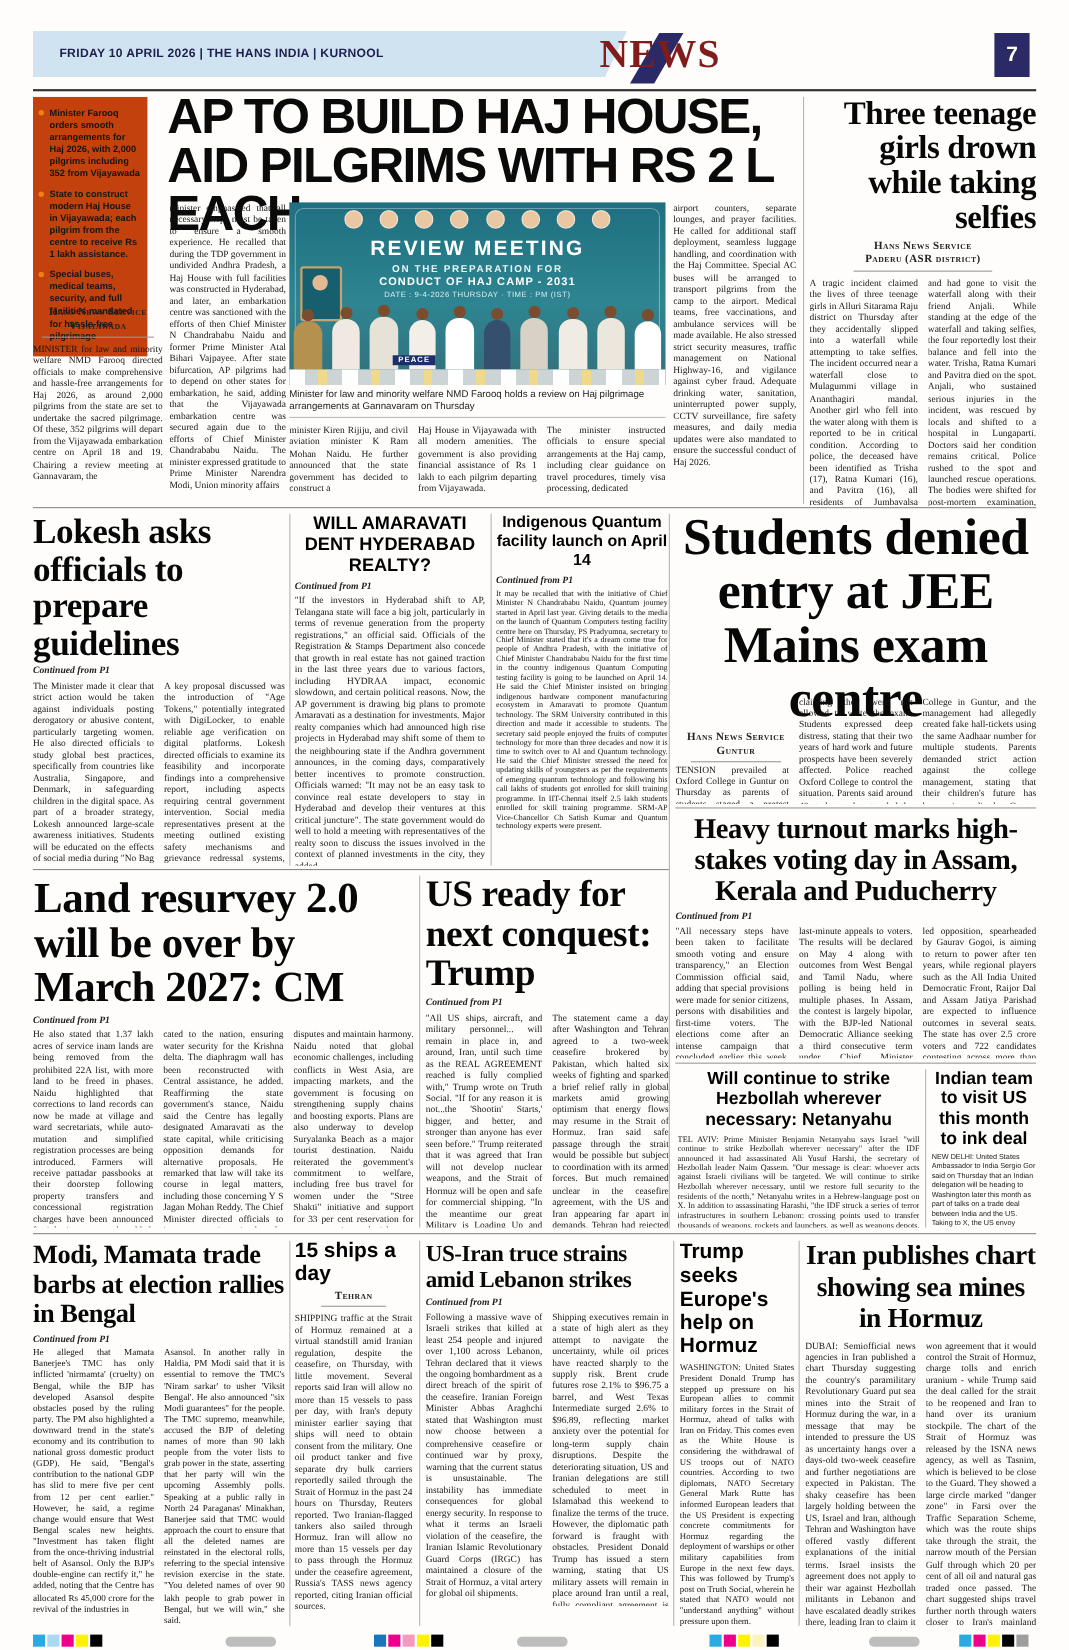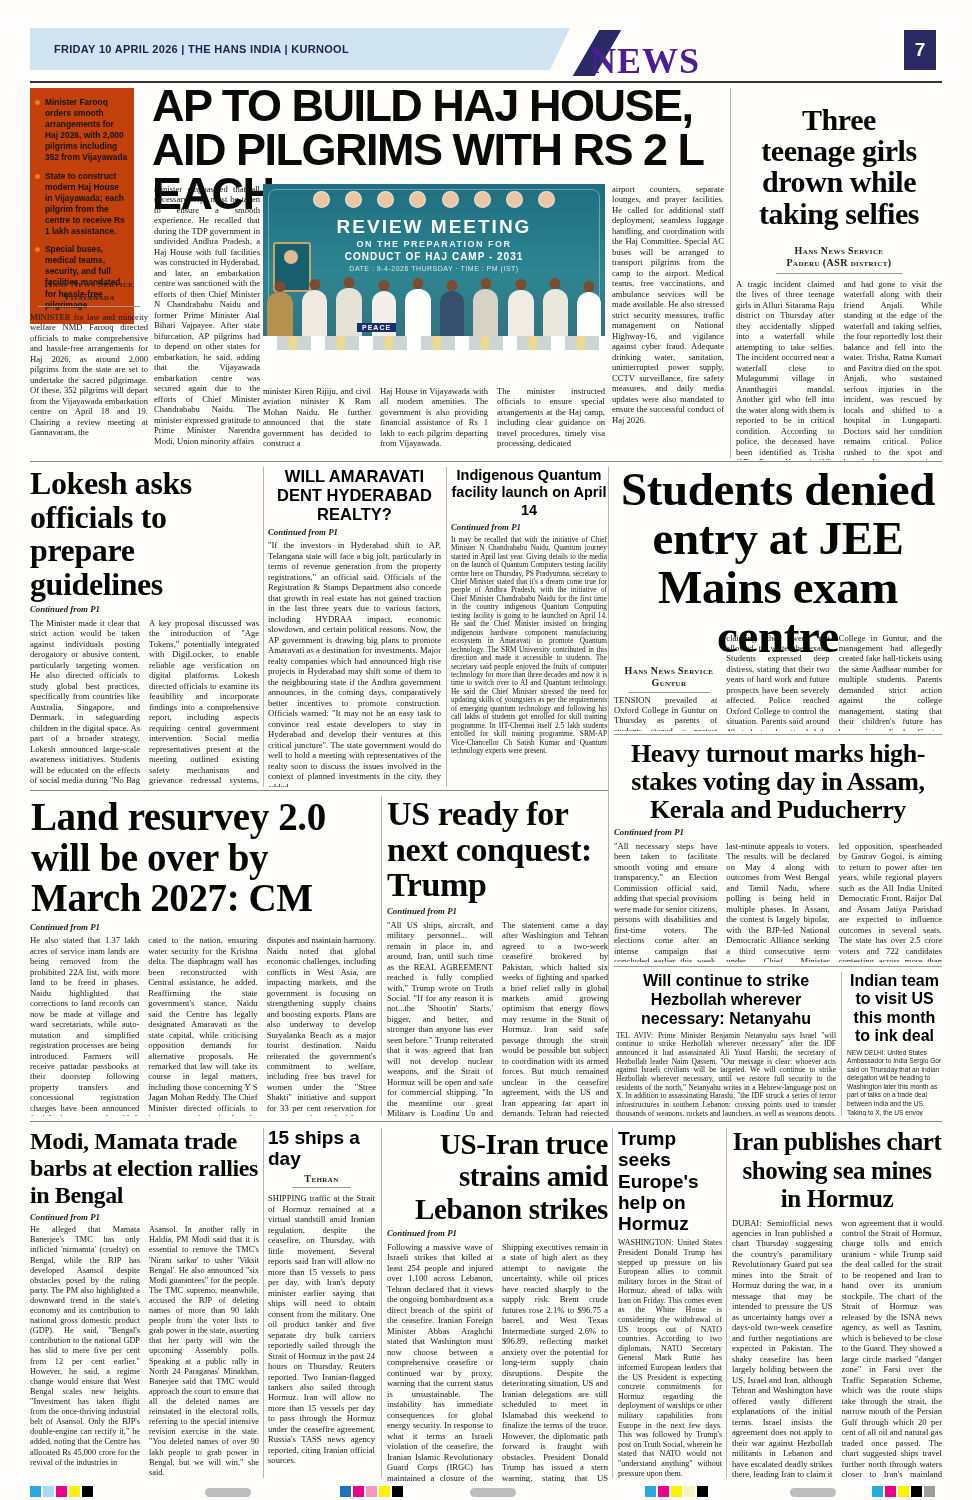--- a/index.html
+++ b/index.html
@@ -4,21 +4,21 @@
 <style>
   html,body{margin:0;padding:0;background:#e8e8e8;}
   .page{position:relative;width:972px;height:1500px;background:#fffdfb;margin:0 auto;overflow:hidden;font-family:"Liberation Serif",serif;}
   .sec{position:absolute;overflow:hidden;}
   .hrule{position:absolute;background:#333;}
   .vrule{position:absolute;width:1px;background:#b5b5b5;}
   
   .date-strip{position:absolute;left:0;top:4;width:540px;height:42px;background:#cfe3f1;clip-path:polygon(0 0,100% 0,calc(100% - 20px) 100%,0 100%);display:flex;align-items:center;padding-left:24px;box-sizing:border-box;}
   .date-strip span{font:bold 11px "Liberation Sans",sans-serif;color:#21214f;letter-spacing:.3px;}
   .slash{position:absolute;left:556px;top:2px;width:22px;height:46px;background:#2b2a66;transform:skewX(-30deg);}
-  .news-title{position:absolute;left:470px;top:0;width:200px;text-align:right;font:bold 36px "Liberation Serif",serif;color:#4c1d95;letter-spacing:1px;margin-top:12px;}
+  .news-title{position:absolute;left:470px;top:0;width:200px;text-align:center;font:bold 36px "Liberation Serif",serif;color:#7f1d1d;letter-spacing:1px;}
   .page-num{position:absolute;right:6px;top:2px;width:32px;height:40px;background:#2b2a66;color:#fff;font:bold 19px "Liberation Sans",sans-serif;display:flex;align-items:center;justify-content:center;}
   
   .bt{font:8.6px/1.22 "Liberation Serif",serif;text-align:justify;color:#141414;overflow:hidden;}
   .cols{display:flex;gap:9px;}
   .cols>div{flex:1;}
   .continued{font:bold italic 8.8px/1.2 "Liberation Serif",serif;color:#222;margin:3px 0;}
   .byline{font-family:"Liberation Serif",serif;font-variant:small-caps;font-weight:bold;font-size:10px;letter-spacing:.4px;text-align:center;color:#222;line-height:1.25;}
   .byline-rule{border-bottom:1px solid #999;margin:3px 8px 5px;}
   .h-serif{font-family:"Liberation Serif",serif;color:#070707;letter-spacing:-.4px;}
   .h-sans{font-family:"Liberation Sans",sans-serif;font-weight:bold;color:#000;}
@@ -28,21 +28,21 @@
   .amaravati-h{font-size:16.5px;line-height:1.15;text-align:center;}
   .quantum-h{font-size:14.5px;line-height:1.2;text-align:center;}
   .jee-h{font-size:47px;line-height:1.04;text-align:center;}
   .voting-h{font-size:26px;line-height:1.08;text-align:center;}
   .land-h{font-size:39px;line-height:1.04;}
   .usready-h{font-size:34px;line-height:1.05;}
   .netan-h{font-size:16px;line-height:1.18;text-align:center;}
   .indian-h{font-size:16px;line-height:1.15;text-align:center;}
   .modi-h{font-size:24px;line-height:1.12;}
   .ships-h{font-size:19px;line-height:1.1;}
-  .usiran-h{font-size:29px;line-height:1.12;text-align:right;}
+  .usiran-h{font-size:21px;line-height:1.12;text-align:left;}
   .trumpeu-h{font-size:19px;line-height:1.12;}
   .iranchart-h{font-size:25px;line-height:1.14;text-align:center;}
   
   .hl-box{background:#c2410c;padding:9px 6px 6px 5px;width:104px;box-sizing:border-box;}
   .hl-item{display:flex;gap:5px;font:bold 8.4px/1.32 "Liberation Sans",sans-serif;color:#151515;margin-bottom:7px;text-align:left;}
   .hl-bullet{width:5px;height:5px;border-radius:50%;background:#f07f13;margin-top:3px;flex:none;}
   
   .photo{position:absolute;left:233px;top:96px;width:342px;height:166px;background:linear-gradient(#1f6f80,#2e8591 55%,#33707c);overflow:hidden;}
   .photo-frame{position:absolute;inset:5px;border:1px solid rgba(255,255,255,.35);border-radius:8px 8px 0 0;}
   .portraits{position:absolute;top:7px;left:50px;right:50px;display:flex;justify-content:space-between;}
@@ -129,31 +129,32 @@
         <span class="person" style="width:26px;height:47px;background:#ffffff;"></span>
         <span class="person" style="width:24px;height:45px;background:#35506e;"></span>
         <span class="person" style="width:25px;height:47px;background:#d8d2c6;"></span>
         <span class="person" style="width:26px;height:46px;background:#f0ece4;"></span>
         <span class="person" style="width:25px;height:47px;background:#ece7dd;"></span>
         <span class="person" style="width:24px;height:44px;background:#ffffff;"></span>
       </div>
       <div class="table-strip"></div>
       <div class="peace">PEACE</div>
     </div>
+    <div class="caption">Minister for law and minority welfare NMD Farooq holds a review on Haj pilgrimage arrangements at Gannavaram on Thursday</div>
 
     <div class="cols" style="position:absolute;left:233px;top:298px;width:342px;height:68px;">
       <div class="bt">minister Kiren Rijiju, and civil aviation minister K Ram Mohan Naidu.  He further announced that the state government has decided to construct a</div>
       <div class="bt">Haj House in Vijayawada with all modern amenities. The government is also providing financial assistance of Rs 1 lakh to each pilgrim departing from Vijayawada.</div>
       <div class="bt">The minister instructed officials to ensure special arrangements at the Haj camp, including clear guidance on travel procedures, timely visa processing, dedicated</div>
     </div>
     <div class="bt" style="position:absolute;left:582px;top:96px;width:112px;height:268px;">airport counters, separate lounges, and prayer facilities. He called for additional staff deployment, seamless luggage handling, and coordination with the Haj Committee.  Special AC buses will be arranged to transport pilgrims from the camp to the airport. Medical teams, free vaccinations, and ambulance services will be made available. He also stressed strict security measures, traffic management on National Highway-16, and vigilance against cyber fraud.  Adequate drinking water, sanitation, uninterrupted power supply, CCTV surveillance, fire safety measures, and daily media updates were also mandated to ensure the successful conduct of Haj 2026.</div>
 
     <div class="vrule" style="left:700px;top:0;height:370px;"></div>
     <div style="position:absolute;left:706px;top:0;width:206px;height:370px;">
-      <h2 class="h-serif selfie-h" style="margin:16px;">Three teenage girls drown while taking selfies</h2>
+      <h2 class="h-serif selfie-h" style="margin:0;text-align:right;">Three teenage girls drown while taking selfies</h2>
       <div style="margin-top:5px;">
         <div class="byline">Hans News Service</div>
         <div class="byline">Paderu (ASR district)</div>
         <div class="byline-rule" style="margin:3px 40px 5px;"></div>
       </div>
       <div class="cols" style="height:228px;">
         <div class="bt">A tragic incident claimed the lives of three teenage girls in Alluri Sitarama Raju district on Thursday after they accidentally slipped into a waterfall while attempting to take selfies.  The incident occurred near a waterfall close to Mulagummi village in Ananthagiri mandal. Another girl who fell into the water along with them is reported to be in critical condition.  According to police, the deceased have been identified as Trisha (17), Ratna Kumari (16), and Pavitra (16), all residents of Jumbavalsa village in Hukumpeta mandal. The girls had recently appeared for their Intermediate examinations</div>
         <div class="bt">and had gone to visit the waterfall along with their friend Anjali.  While standing at the edge of the waterfall and taking selfies, the four reportedly lost their balance and fell into the water. Trisha, Ratna Kumari and Pavitra died on the spot.  Anjali, who sustained serious injuries in the incident, was rescued by locals and shifted to a hospital in Lungaparti. Doctors said her condition remains critical. Police rushed to the spot and launched rescue operations. The bodies were shifted for post-mortem examination, and a case has been registered, and an investigation is underway. The deaths of the three girls have cast a pall of gloom over their native village.</div>
       </div>
     </div>

